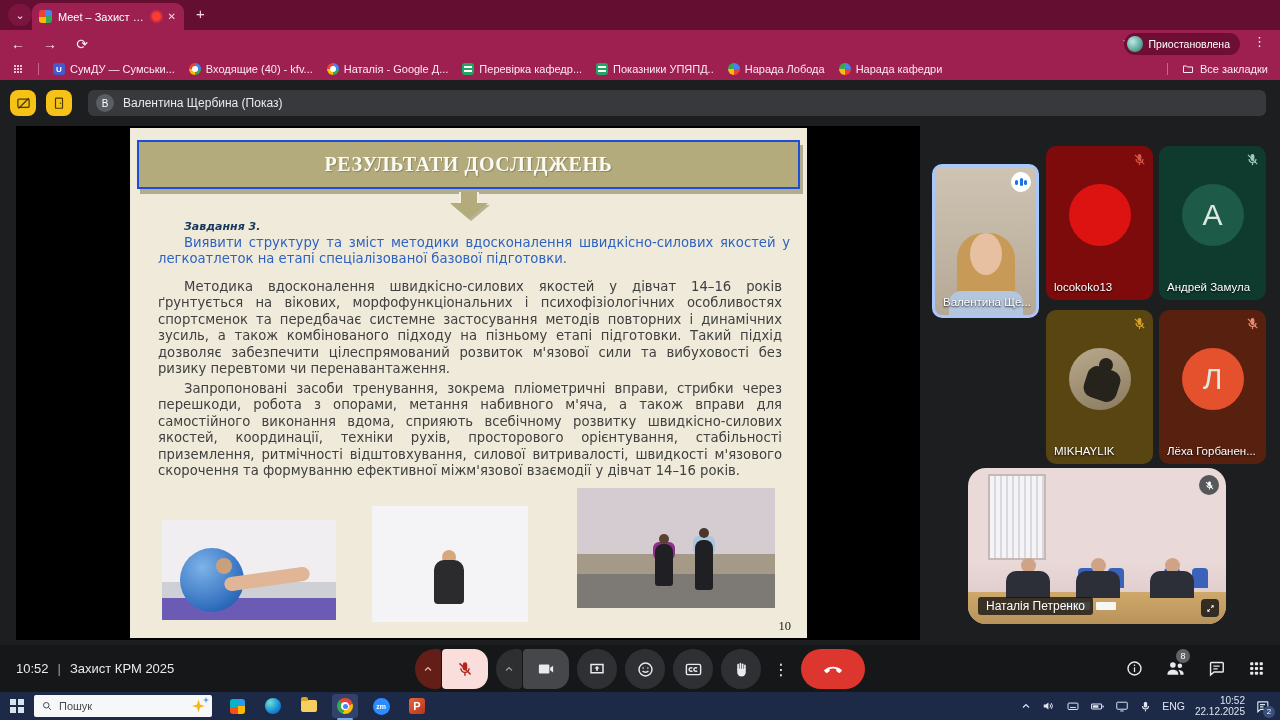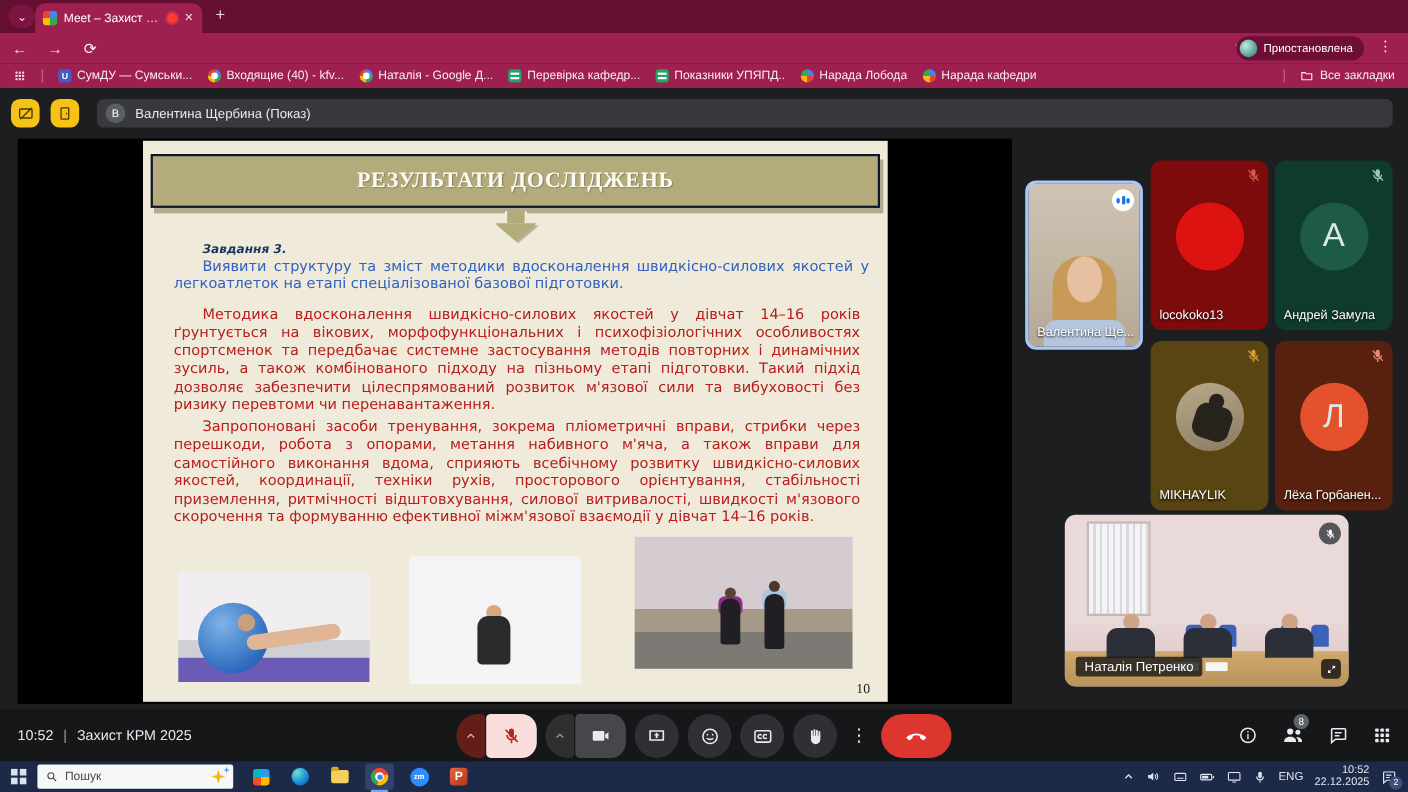--- a/index.html
+++ b/index.html
@@ -63,33 +63,33 @@
   .presenter{position:absolute;left:88px;top:10px;right:14px;height:26px;border-radius:6px;
     background:#37393d;display:flex;align-items:center;padding:0 8px;gap:9px;}
   .bavatar{width:18px;height:18px;border-radius:50%;background:#5a5e63;color:#fff;font-size:10px;
     display:flex;align-items:center;justify-content:center;}
   .plabel{font-size:12px;color:#e8eaed;}
 
   .stage{position:absolute;left:16px;top:46px;width:904px;height:514px;background:#000;}
   .slide{position:absolute;left:114px;top:2px;width:677px;height:510px;background:#efead9;
     font-family:"DejaVu Sans",sans-serif;}
   .banner{position:absolute;left:7px;right:7px;top:12px;height:49px;background:#b3ab7c;
-    border:2px solid #0f172a;box-shadow:3px 5px 0 rgba(115,108,72,.5);
+    border:2px solid #1d4ed8;box-shadow:3px 5px 0 rgba(115,108,72,.5);
     display:flex;align-items:center;justify-content:center;}
   .bannertitle{font-family:"Liberation Serif",serif;font-weight:bold;font-size:20px;color:#fcfbf3;
     letter-spacing:.6px;text-shadow:1px 1px 1px #8d865f;}
   .arrstem{position:absolute;left:50%;top:64px;width:20px;height:11px;margin-left:-10px;
     background:#b3ab7c;border-left:2px solid #f2efe2;border-right:2px solid #f2efe2;}
   .arrhead{position:absolute;left:50%;top:75px;width:0;height:0;margin-left:-19px;
     border-left:19px solid transparent;border-right:19px solid transparent;border-top:16px solid #b3ab7c;
     filter:drop-shadow(2px 2px 0 rgba(115,108,72,.45));}
   .slidetext{position:absolute;left:28px;right:17px;top:92px;font-size:13.2px;line-height:1.25;}
   .taskhead{color:#17365e;font-weight:bold;font-style:italic;font-size:11px;margin:0 0 1px 26px;}
   .tasktext{color:#2f62c0;text-align:justify;text-indent:26px;margin:0 0 11px 0;}
-  .para{color:#b91c1c;text-align:justify;text-indent:26px;margin:0 8px 3px 0;}
+  .para{color:#404040;text-align:justify;text-indent:26px;margin:0 8px 3px 0;}
   .photo{position:absolute;overflow:hidden;}
   .ph1{left:32px;top:392px;width:174px;height:100px;background:linear-gradient(#f0eef1 62%,#cfd0d6 62%);}
   .ph1 .mat{position:absolute;left:0;right:0;bottom:0;height:22px;background:#6b5bb5;}
   .ph1 .ball{position:absolute;left:18px;bottom:8px;width:64px;height:64px;border-radius:50%;
     background:radial-gradient(circle at 35% 30%,#7db3e8,#2f6cbe 70%,#1f4f93);}
   .ph1 .body{position:absolute;left:62px;bottom:34px;width:86px;height:14px;border-radius:7px;
     background:#e0b697;transform:rotate(-8deg);}
   .ph1 .head{position:absolute;left:54px;bottom:46px;width:16px;height:16px;border-radius:50%;background:#caa07c;}
   .ph2{left:242px;top:378px;width:156px;height:116px;background:#f4f4f6;}
   .ph2 .fig{position:absolute;left:62px;bottom:18px;width:30px;height:44px;border-radius:10px 10px 4px 4px;
@@ -127,21 +127,21 @@
   .audiochip i:nth-child(1){height:5px;}.audiochip i:nth-child(3){height:5px;}
   .sil1{background:linear-gradient(180deg,#93a3b4,#6f7f90);}
   .sil1 .shead{position:absolute;left:50%;top:10px;width:20px;height:20px;margin-left:-10px;
     border-radius:50%;background:#101417;}
   .sil1 .sbody{position:absolute;left:50%;bottom:0;width:46px;height:24px;margin-left:-23px;
     border-radius:12px 12px 0 0;background:#101417;}
   .sil2{background:linear-gradient(160deg,#b9a98c,#8a7b60);}
   .sil2 .shead{position:absolute;left:30px;top:10px;width:14px;height:14px;border-radius:50%;background:#26221c;}
   .sil2 .sbody{position:absolute;left:16px;top:20px;width:34px;height:32px;border-radius:10px;
     background:#26221c;transform:rotate(18deg);}
-  .t-room{background:linear-gradient(#ead9d9 60%,#d9c2c3);width:258px;height:156px;}
+  .t-room{background:linear-gradient(#ead9d9 60%,#d9c2c3);width:258px;height:156px;border-radius:18px;}
   .window{position:absolute;left:20px;top:6px;width:58px;height:86px;border:2px solid #c9b6b6;
     background:repeating-linear-gradient(90deg,#f4f4f6 0 4px,#d8d8de 4px 6px);}
   .desk{position:absolute;left:0;right:0;bottom:0;height:32px;background:linear-gradient(#cfa86b,#b8935a);}
   .chair{position:absolute;width:16px;height:20px;border-radius:4px 4px 0 0;background:#3a62b8;bottom:36px;}
   .man{position:absolute;bottom:26px;width:44px;height:40px;}
   .man .mhead{position:absolute;left:50%;top:0;width:15px;height:15px;margin-left:-7px;border-radius:50%;background:#cfa486;}
   .man .mbody{position:absolute;left:0;right:0;bottom:0;height:27px;border-radius:10px 10px 0 0;background:#2c2f38;}
   .paper{position:absolute;bottom:14px;width:26px;height:8px;background:#f6f6f2;border-radius:1px;}
   .roomname{position:absolute;left:10px;bottom:9px;background:rgba(18,18,18,.78);color:#fff;
     font-size:12px;padding:2px 8px;border-radius:3px;white-space:nowrap;}

